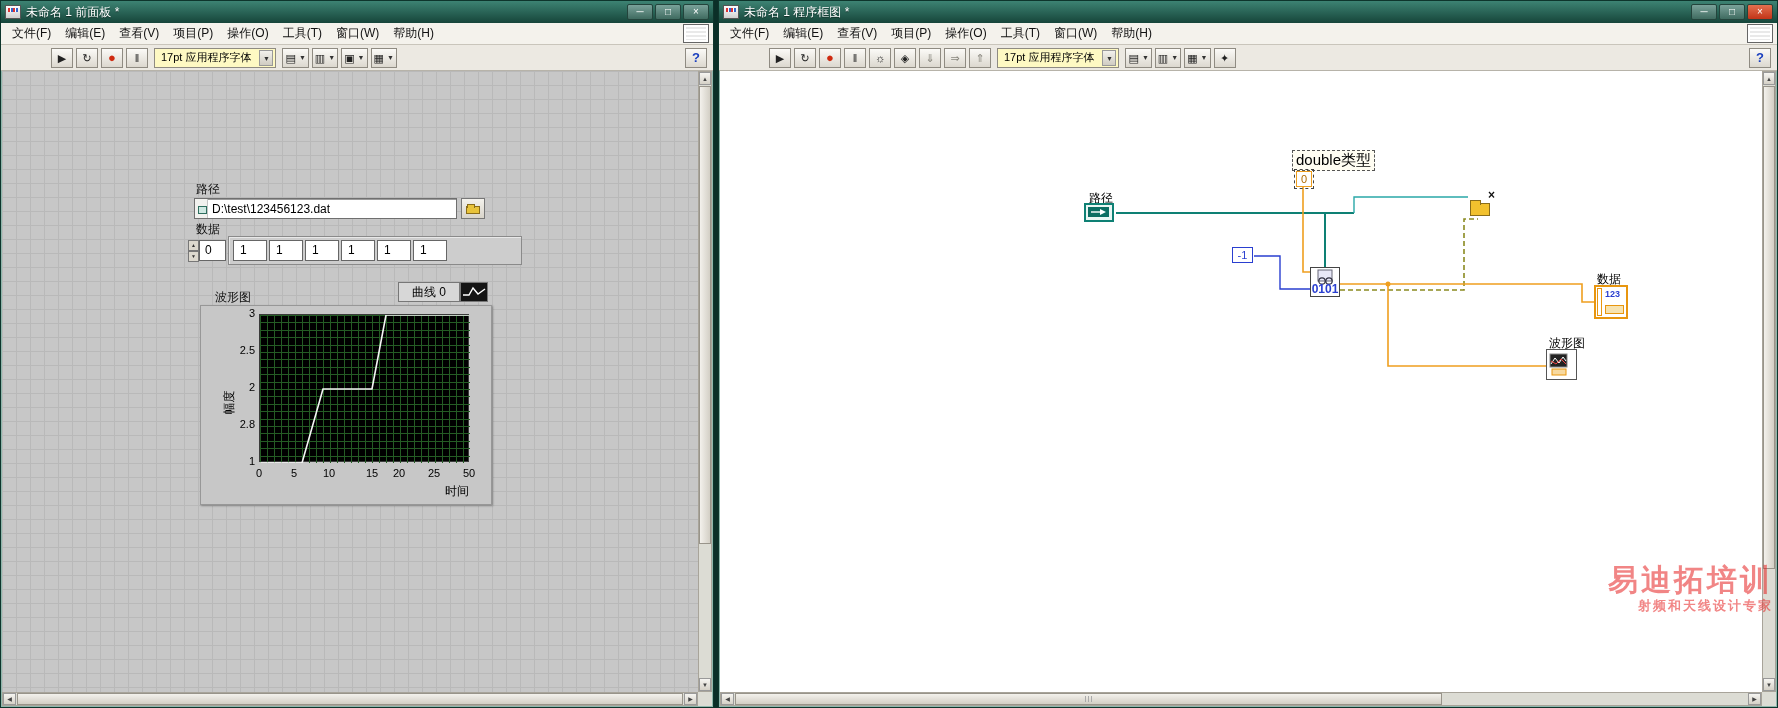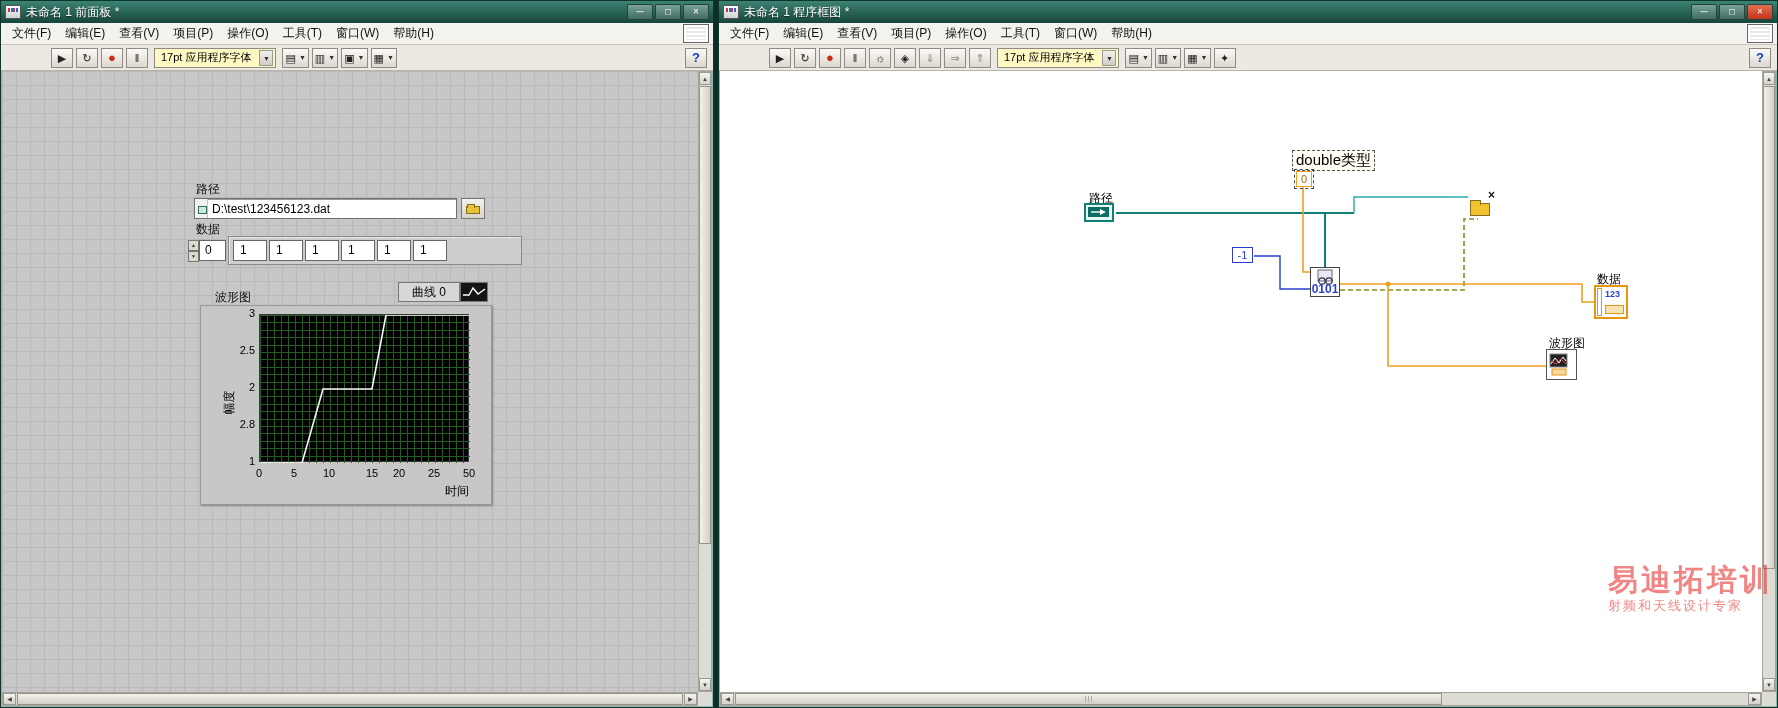--- a/index.html
+++ b/index.html
@@ -100,23 +100,23 @@
   .rn-text{position:absolute;left:0;right:0;bottom:0;text-align:center;font-size:12px;font-weight:bold;color:#2a3fd0;}
   .close-node{position:absolute;width:28px;height:28px;}
   .cn-folder{position:absolute;left:2px;bottom:3px;width:20px;height:13px;background:#f2c12e;border:1px solid #8a6d1a;}
   .cn-folder::before{content:"";position:absolute;left:-1px;top:-4px;width:9px;height:4px;background:#f2c12e;border:1px solid #8a6d1a;border-bottom:none;}
   .cn-x{position:absolute;right:1px;top:-3px;font-size:12px;font-weight:bold;color:#111;}
   .data-terminal{position:absolute;width:34px;height:34px;border:2px solid var(--terminal-orange,#e8960f);background:#fff;}
   .dt-bracket{position:absolute;left:1px;top:1px;bottom:1px;width:5px;border:1px solid var(--terminal-orange,#e8960f);}
   .dt-123{position:absolute;left:9px;top:2px;font-size:9px;color:#2a3fd0;font-weight:bold;letter-spacing:0;}
   .data-terminal::after{content:"";position:absolute;left:9px;bottom:3px;width:17px;height:7px;background:#f7e3b0;border:1px solid var(--terminal-orange,#e8960f);}
   .chart-terminal{position:absolute;width:31px;height:31px;border:1px solid #555;background:#fff;padding:2px;}
-  .watermark{position:absolute;right:4px;top:563px;text-align:left;color:var(--watermark-red,#e62222);opacity:.55;z-index:50;pointer-events:none;}
+  .watermark{position:absolute;right:4px;top:563px;text-align:right;color:var(--watermark-red,#e62222);opacity:.55;z-index:50;pointer-events:none;}
   .wm1{font-size:30px;font-weight:bold;letter-spacing:3px;line-height:32px;}
-  .wm2{font-size:13px;letter-spacing:2px;margin-top:1px;}
+  .wm2{font-size:13px;letter-spacing:2px;margin-top:1px;font-weight:bold;}
 </style>
 </head>
 <body>
 
 <div class="screen">
 
   <div class="win" style="left:0;top:0;width:714px;height:708px">
     <div class="titlebar">
       <span class="win-icon"></span>
       <span class="title-text">未命名 1 前面板 *</span>

